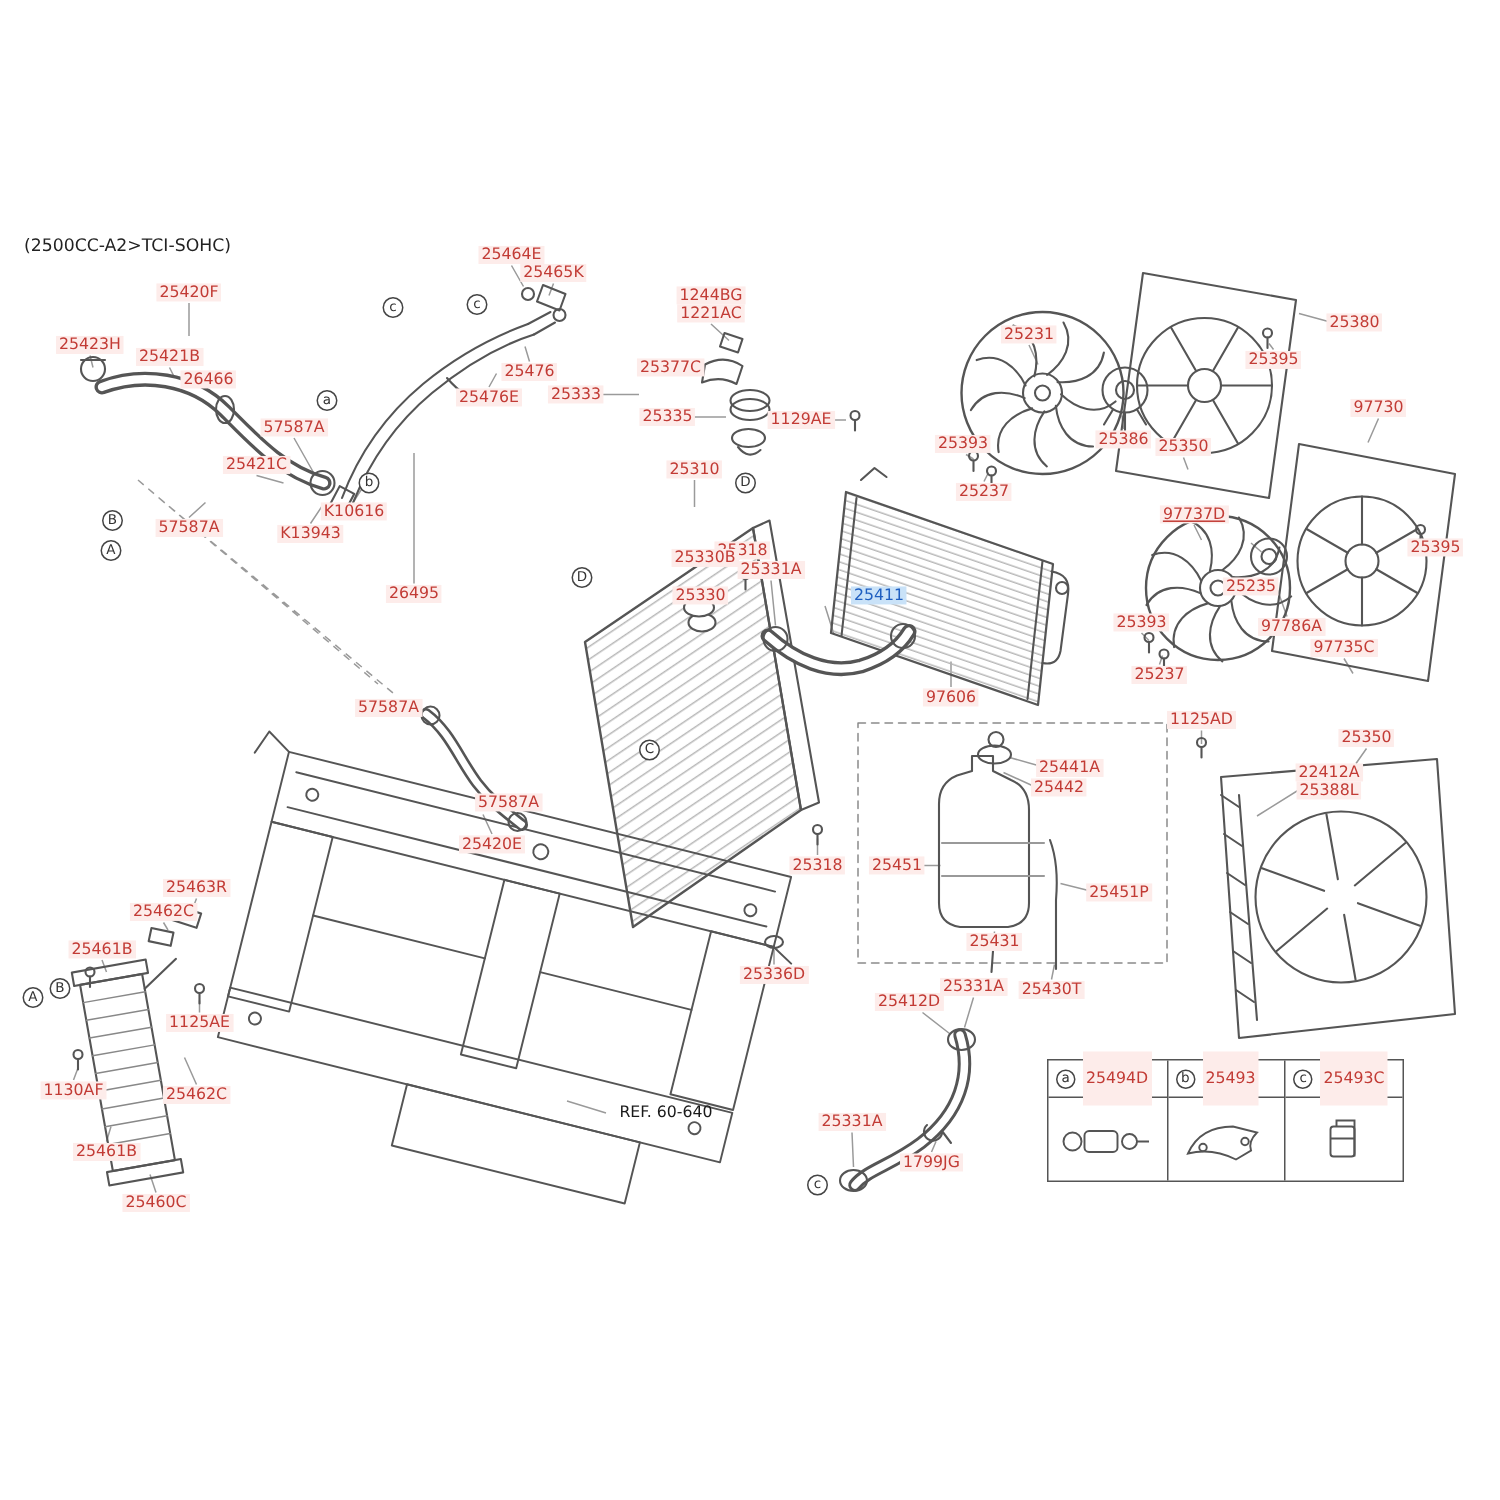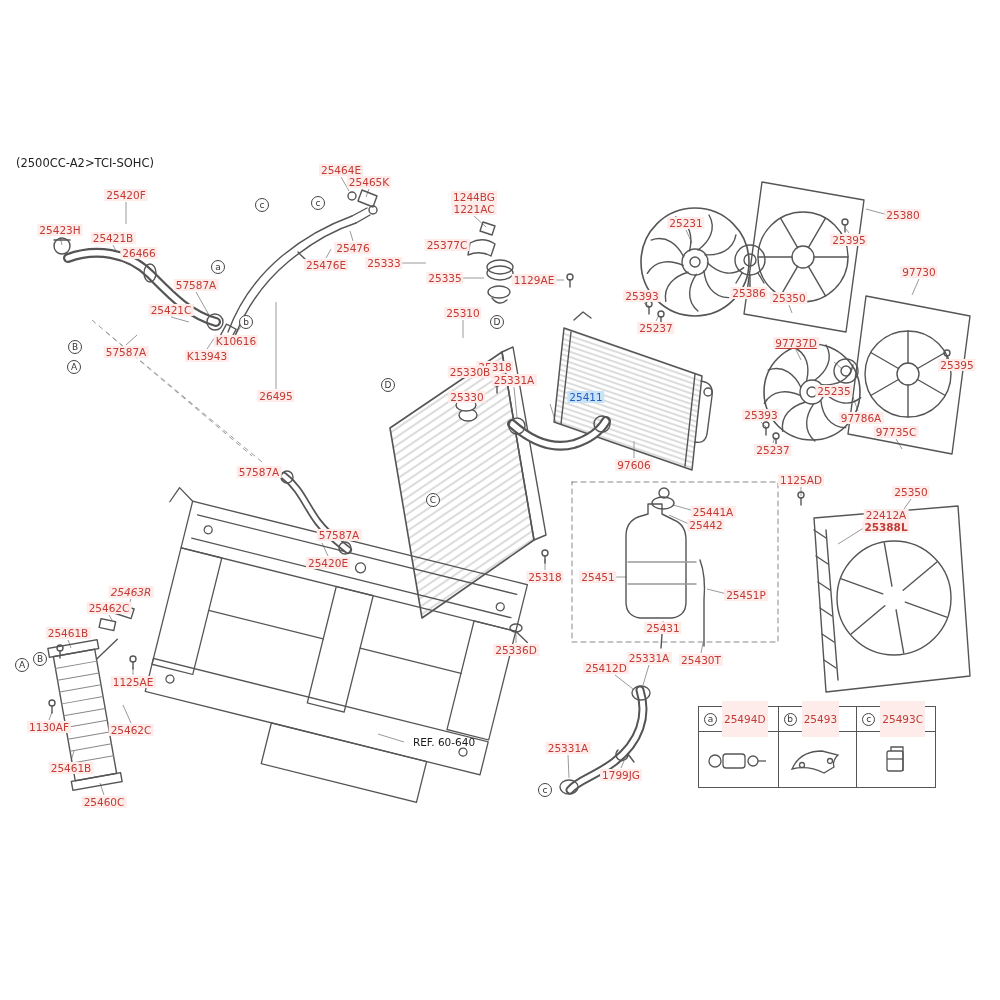--- a/index.html
+++ b/index.html
@@ -301,35 +301,35 @@
       <div class="plabel" style="left: 796px; top: 343px; text-decoration: underline;">97737D</div>
       <div class="plabel" style="left: 834px; top: 355px; margin-top: 36px;">25235</div>
       <div class="plabel" style="left: 957px; top: 365px;">25395</div>
       <div class="plabel" style="left: 761px; top: 415px;">25393</div>
       <div class="plabel" style="left: 861px; top: 418px;">97786A</div>
       <div class="plabel" style="left: 896px; top: 432px;">97735C</div>
       <div class="plabel" style="left: 773px; top: 450px;">25237</div>
       <div class="plabel" style="left: 801px; top: 480px;">1125AD</div>
       <div class="plabel" style="left: 911px; top: 492px;">25350</div>
       <div class="plabel" style="left: 886px; top: 515px;">22412A</div>
-      <div class="plabel" style="left: 886px; top: 527px; font-weight: bold;">25388L</div>
+      <div class="plabel" style="left: 886px; top: 527px;">25388L</div>
       <div class="plabel" style="left: 713px; top: 512px;">25441A</div>
       <div class="plabel" style="left: 706px; top: 525px;">25442</div>
       <div class="plabel" style="left: 598px; top: 577px;">25451</div>
       <div class="plabel" style="left: 746px; top: 595px;">25451P</div>
       <div class="plabel" style="left: 663px; top: 628px;">25431</div>
       <div class="plabel" style="left: 701px; top: 660px;">25430T</div>
       <div class="plabel" style="left: 649px; top: 658px;">25331A</div>
       <div class="plabel" style="left: 606px; top: 668px;">25412D</div>
       <div class="plabel" style="left: 259px; top: 472px;">57587A</div>
       <div class="plabel" style="left: 339px; top: 535px;">57587A</div>
       <div class="plabel" style="left: 328px; top: 563px;">25420E</div>
       <div class="plabel" style="left: 545px; top: 577px;">25318</div>
       <div class="plabel" style="left: 516px; top: 650px;">25336D</div>
-      <div class="plabel" style="left: 131px; top: 592px; font-style: italic;">25463R</div>
+      <div class="plabel" style="left: 131px; top: 592px;">25463R</div>
       <div class="plabel" style="left: 109px; top: 608px;">25462C</div>
       <div class="plabel" style="left: 68px; top: 633px;">25461B</div>
       <div class="plabel" style="left: 133px; top: 682px;">1125AE</div>
       <div class="plabel" style="left: 49px; top: 727px;">1130AF</div>
       <div class="plabel" style="left: 131px; top: 730px;">25462C</div>
       <div class="plabel" style="left: 71px; top: 768px;">25461B</div>
       <div class="plabel" style="left: 104px; top: 802px;">25460C</div>
       <div class="plabel" style="left: 568px; top: 748px;">25331A</div>
       <div class="plabel" style="left: 621px; top: 775px;">1799JG</div>
       <div class="plabel dark" style="left: 444px; top: 742px;">REF. 60-640</div>

